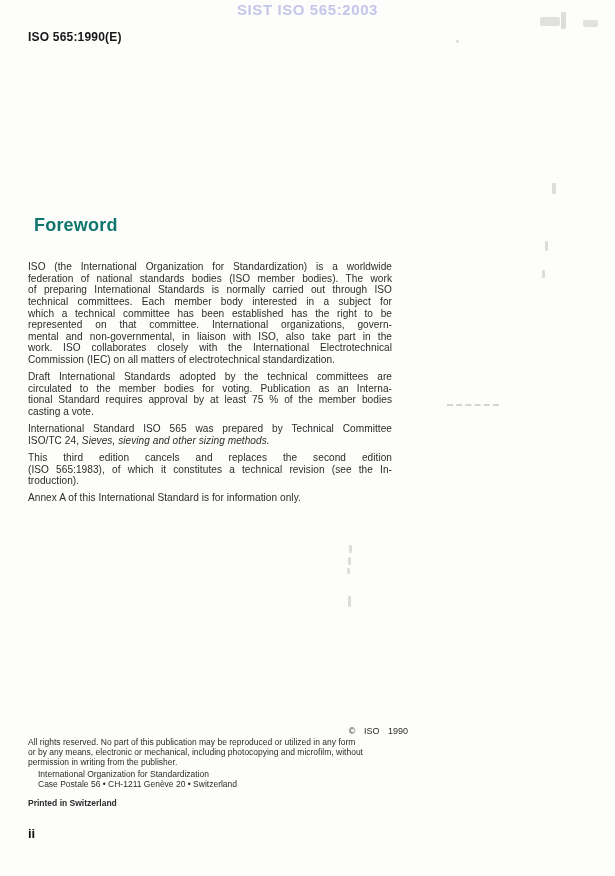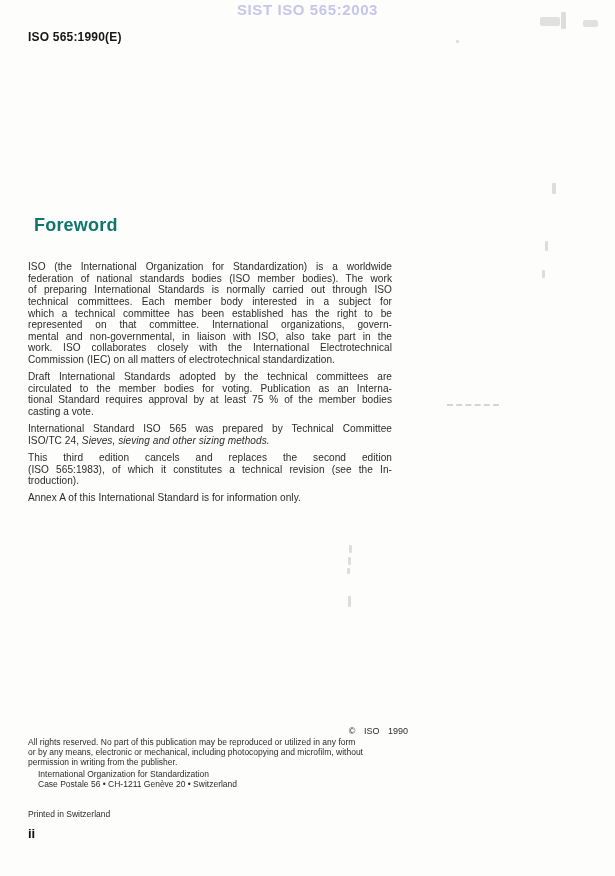--- a/index.html
+++ b/index.html
@@ -28,21 +28,21 @@
   .para { margin:0 0 5.5px 0; }
   .tline { text-align:justify; text-align-last:justify; }
   .tline-last { text-align-last:left; }
   .it { font-style:italic; }
   .copyright {
     position:absolute; top:727px; left:28px; width:380px;
     font-size:8.5px; line-height:9.9px; color:#2b2b2b;
   }
   .c-notice { font-size:9px; word-spacing:6px; margin-bottom:1.5px;text-align:right; }
   .c-publisher { margin-left:10px; margin-top:2px; }
-  .c-printed { margin-top:20px; }
+  .c-printed { margin-top:9px;font-weight:bold; }
   .pagenum {
     position:absolute; top:826px; left:28px;
     font-size:13px; font-weight:bold; color:#101010;
   }
   .artifact { position:absolute; background:#c2c2c2; opacity:.55; border-radius:1px; }
   .smudge { position:absolute; background:#c6c6c6; opacity:.5; filter:blur(0.6px); border-radius:2px; }
   .art-dash { position:absolute; width:52px; height:0; border-top:2px dashed #bcbcbc; opacity:.6; }
 </style>
 </head>
 <body>

